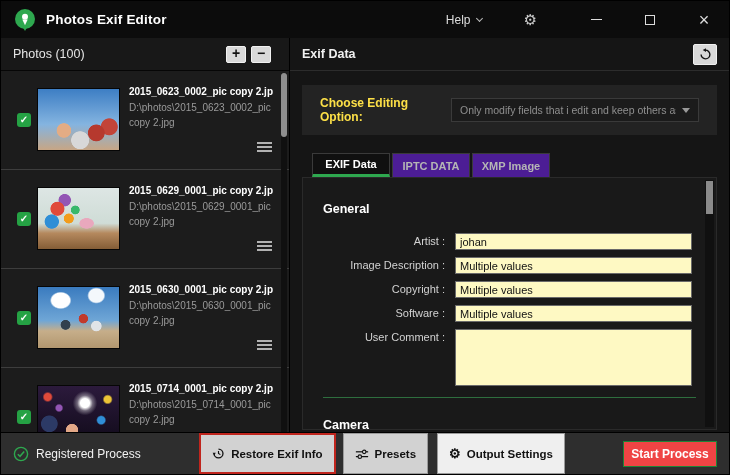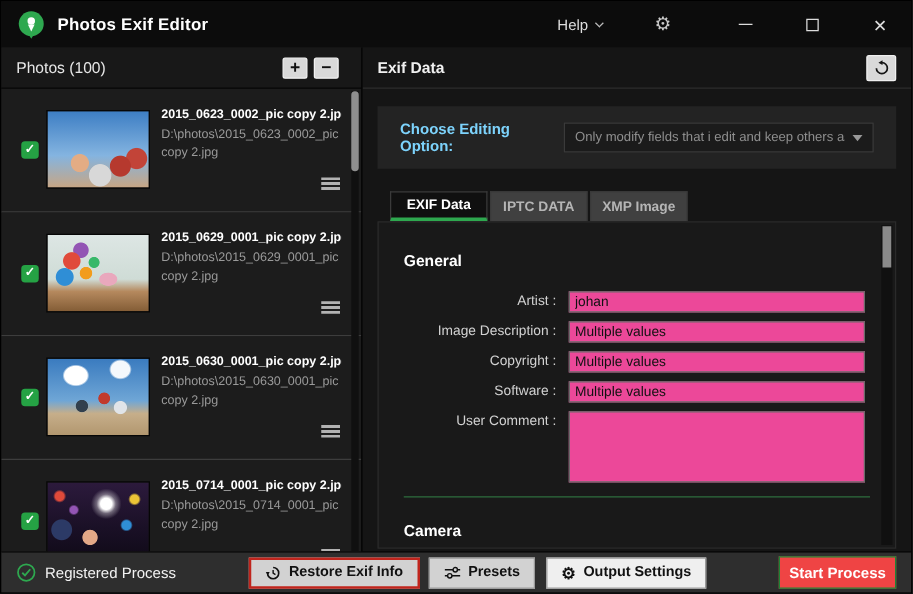--- a/index.html
+++ b/index.html
@@ -70,44 +70,44 @@
     radial-gradient(circle at 42% 72%, #e3a887 0 9%, transparent 10%),
     radial-gradient(circle at 14% 62%, #2c3a66 0 10%, transparent 11%),
     linear-gradient(180deg, #2c1a3c 0%, #1a1026 60%, #100a18 100%); }
 
   
   .rpanel { flex:1; background:#151515; display:flex; flex-direction:column; min-width:0; }
   .rp-header { flex:0 0 33px; display:flex; align-items:center; padding:0 12px; border-bottom:1px solid #2c2c2c; }
   .rp-title { font-size:12.5px; font-weight:bold; color:#f0f0f0; }
   .refresh-btn { margin-left:auto; width:24px; height:21px; background:#d9d9d9; border:1px solid #f0f0f0; border-radius:2px; display:flex; align-items:center; justify-content:center; cursor:pointer; }
   .option-panel { margin:14px 12px 0; height:50px; flex:0 0 50px; background:#232323; display:flex; align-items:center; padding:0 18px; }
-  .op-label { font-size:12px; font-weight:bold; color:#7dd3fc; }
+  .op-label { font-size:12px; font-weight:bold; color:#fde047; }
   .op-select { margin-left:auto; width:248px; height:24px; background:#1b1b1b; border:1px solid #3a3a3a; display:flex; align-items:center; padding:0 8px; cursor:pointer; }
   .op-value { font-size:10.5px; color:#8f8f8f; white-space:nowrap; overflow:hidden; flex:1; }
   .op-caret { border-left:4px solid transparent; border-right:4px solid transparent; border-top:5px solid #999; margin-left:6px; }
   .tabs { display:flex; gap:2px; margin:18px 0 0 22px; flex:0 0 24px; }
-  .tab { width:78px; height:24px; background:#404040; border:1px solid #3a3a3a; border-bottom:none; font-size:11px; font-weight:bold; color:#b5b5b5; display:flex; align-items:center; justify-content:center; cursor:pointer; }
+  .tab { width:78px; height:24px; background:#4c1d95; border:1px solid #3a3a3a; border-bottom:none; font-size:11px; font-weight:bold; color:#b5b5b5; display:flex; align-items:center; justify-content:center; cursor:pointer; }
   .tab.active { background:#101010; color:#fff; border-bottom:3px solid #2ea84f; }
   .content { flex:1; margin:0 12px 2px; background:#191919; border:1px solid #2a2a2a; position:relative; overflow:hidden; }
   .c-inner { padding-top:24px; }
   .section-title { font-size:12.5px; font-weight:bold; color:#ffffff; margin:0 0 17px 20px; }
   .frow { display:flex; align-items:flex-start; margin-bottom:7px; }
   .flabel { width:152px; text-align:right; padding-right:10px; font-size:11px; color:#d2d2d2; padding-top:2px; }
-  .finput { width:237px; height:17px; border:1px solid #6a6a6a; background:#ec4899; color:#111; font-size:11px; padding:3px 4px; font-family:"Liberation Sans", sans-serif; }
+  .finput { width:237px; height:17px; border:1px solid #6a6a6a; background:#fef9c3; color:#111; font-size:11px; padding:3px 4px; font-family:"Liberation Sans", sans-serif; }
   textarea.finput { height:57px; resize:none; padding-top:2px; }
   .gdivider { height:1px; background:#2e6e3e; margin:11px 20px 0; }
   .camera-title { margin-top:20px; margin-bottom:0; }
   .c-scroll { position:absolute; top:2px; right:2px; bottom:2px; width:9px; background:#101010; }
   .c-scroll-thumb { width:7px; margin:1px; height:33px; background:#8a8a8a; }
 
   
   .statusbar { flex:0 0 33px; background:#2e2e2e; border-top:1px solid #000; display:flex; align-items:center; padding:0 12px; }
   .reg { display:flex; align-items:center; gap:7px; font-size:12px; color:#f2f2f2; }
   .sb-buttons { margin-left:auto; display:flex; align-items:center; }
-  .gray-btn { height:25px; display:flex; align-items:center; gap:6px; padding:0 11px; background:#d2d2d2; border:1px solid #9a9a9a; color:#111; font-size:11.5px; font-weight:bold; cursor:pointer; font-family:"Liberation Sans", sans-serif; }
+  .gray-btn { height:41px; display:flex; align-items:center; gap:6px; padding:0 11px; background:#d2d2d2; border:1px solid #9a9a9a; color:#111; font-size:11.5px; font-weight:bold; cursor:pointer; font-family:"Liberation Sans", sans-serif; }
   .btn-restore { border:2px solid #c0251d; margin-right:7px; }
   .btn-presets { margin-right:9px; }
   .btn-output { background:#efefef; margin-right:58px; }
   .btn-start { width:94px; height:26px; background:#ef4444; border:1px solid #1d8436; color:#fff; font-size:12px; font-weight:bold; display:flex; align-items:center; justify-content:center; cursor:pointer; font-family:"Liberation Sans", sans-serif; }
 </style>
 </head>
 <body>
 
 <div class="window">
 

